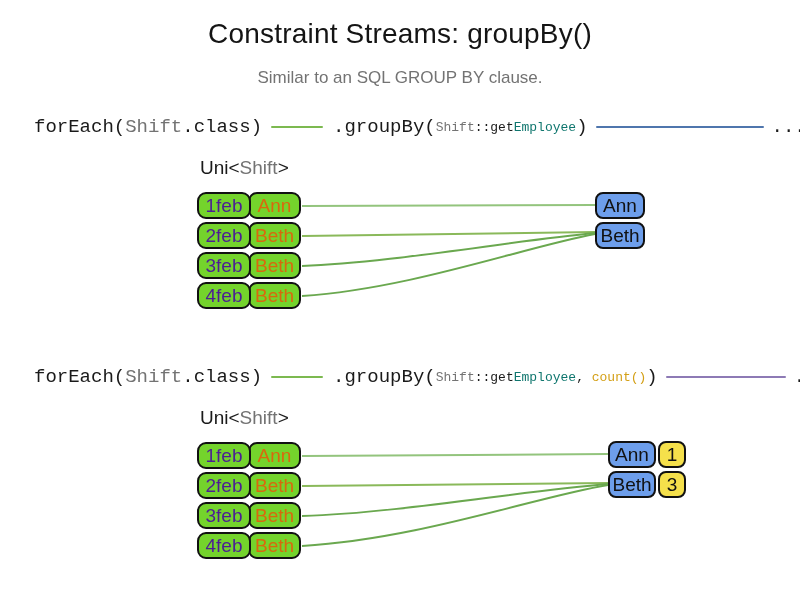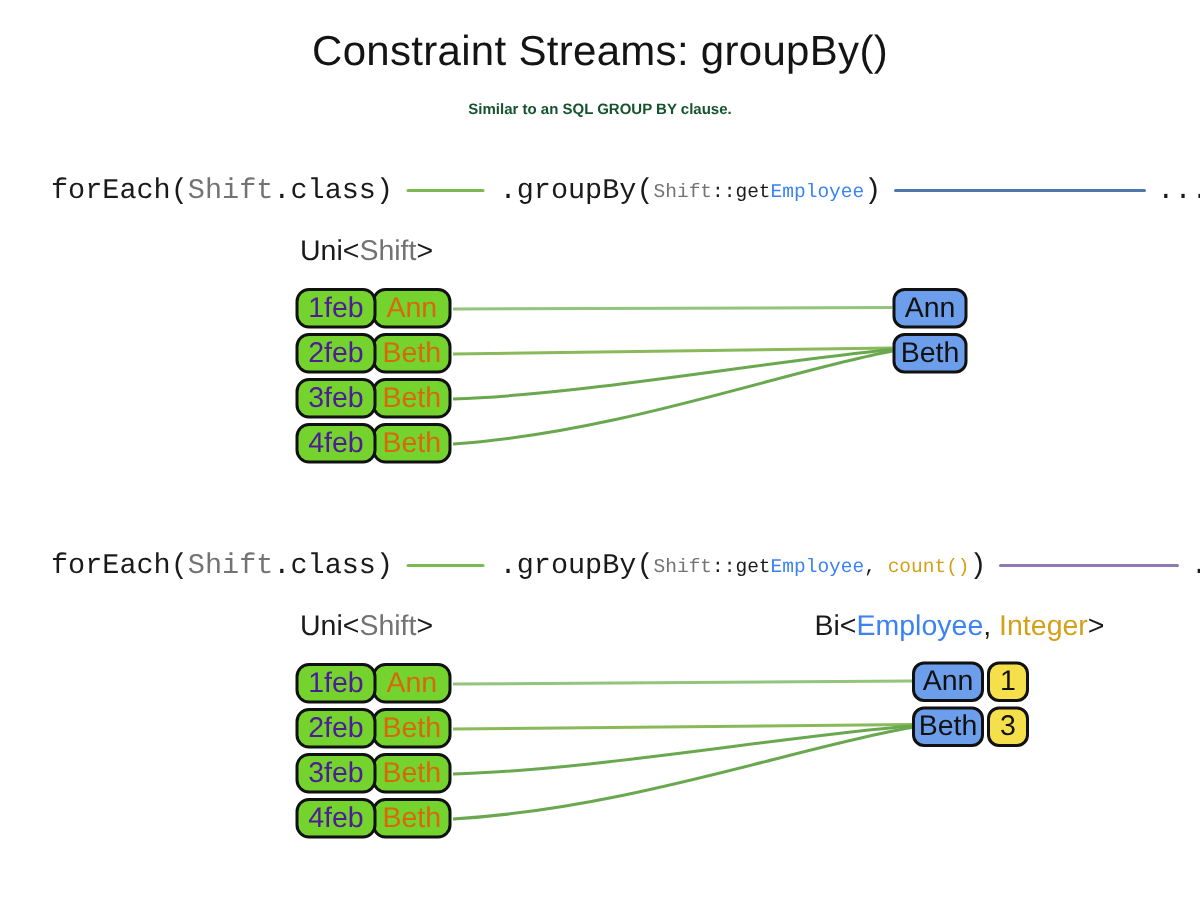--- a/index.html
+++ b/index.html
@@ -6,31 +6,31 @@
   .slide{
     position:relative;width:800px;height:600px;background:#ffffff;
     font-family:"Liberation Sans", sans-serif;color:#1a1a1a;overflow:hidden;
   }
   .title{
     position:absolute;top:18px;left:0;width:800px;text-align:center;
     font-size:28px;font-weight:400;color:#141414;letter-spacing:0.2px;
   }
   .subtitle{
     position:absolute;top:68px;left:0;width:800px;text-align:center;
-    font-size:10px;color:#14532d;font-weight:bold;
+    font-size:17px;color:#737373;
   }
   .code-line{
     position:absolute;left:34px;display:flex;align-items:center;
     font-size:19px;white-space:pre;font-family:Liberation Mono, monospace;
   }
   .code-line-1{top:116px;}
   .code-line-2{top:366px;}
   .tok{color:#1a1a1a;}
   .tok-green{color:#737373;}
-  .tok-blue{color:#3b82f6;}
+  .tok-blue{color:#0f766e;}
   .tok-gold{color:#d4a017;}
   .tok-small{font-size:13px;}
   .hline{align-self:center;height:2px;border-radius:1px;}
   .hline-green{background:#7cb950;width:52px;margin:0 10px 0 9px;}
   .hline-blue{background:#4f76ad;width:168px;margin:0 8px;}
   .hline-purple{background:#8d7ab5;width:120px;margin:0 8px;}
   .type-label{position:absolute;font-size:19px;white-space:pre;}
   .lbl-s1-src{top:157px;left:200px;}
   .lbl-s1-res{top:157px;left:545px;}
   .lbl-s2-src{top:407px;left:200px;}
@@ -114,21 +114,20 @@
     </div>
     <div class="group-row">
       <div class="group-box">Beth</div>
     </div>
   </div>
 
   <div class="code-line code-line-2"><span class="tok">forEach(</span><span class="tok-green">Shift</span><span class="tok">.class)</span><div class="hline hline-green"></div><span class="tok">.groupBy(</span><span class="tok-green tok-small">Shift</span><span class="tok tok-small">::get</span><span class="tok-blue tok-small">Employee</span><span class="tok tok-small">, </span><span class="tok-gold tok-small">count()</span><span class="tok">)</span><div class="hline hline-purple"></div><span class="tok">...</span></div>
 
   <div class="type-label lbl-s2-src"><span class="tok">Uni&lt;</span><span class="tok-green">Shift</span><span class="tok">&gt;</span></div>
 
-  <div class="type-label lbl-s2-res"><span class="tok">Bi&lt;</span><span class="tok-blue">Employee</span><span class="tok">, </span><span class="tok-gold">Integer</span><span class="tok">&gt;</span></div>
 
   <div class="shift-table table-s2">
     <div class="shift-row">
       <div class="pill cell-date">1feb</div>
       <div class="pill cell-name">Ann</div>
     </div>
     <div class="shift-row">
       <div class="pill cell-date">2feb</div>
       <div class="pill cell-name">Beth</div>
     </div>

